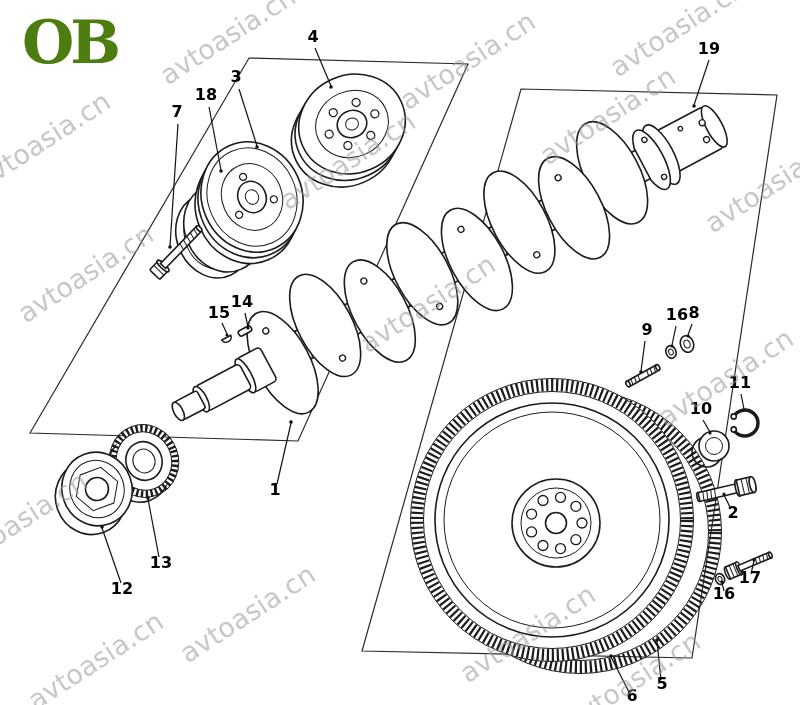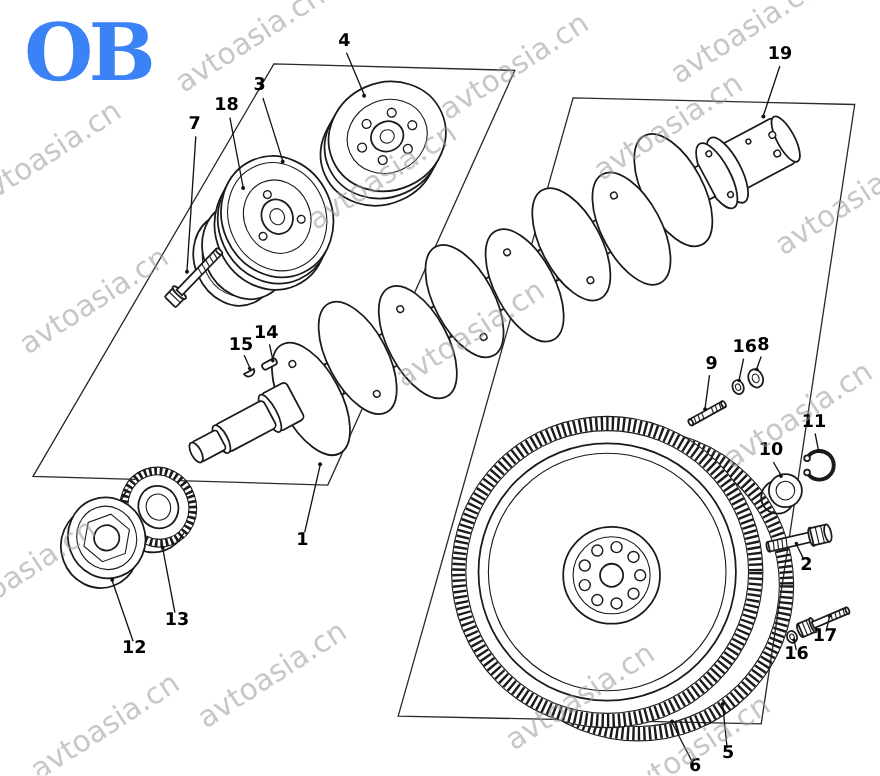--- a/index.html
+++ b/index.html
@@ -5,21 +5,21 @@
   * { margin:0; padding:0; box-sizing:border-box; }
   html,body { background:#ffffff; }
   .stage {
     position:relative; width:800px; height:705px; background:#ffffff;
     overflow:hidden; font-family:"DejaVu Sans", sans-serif;
   }
   .diagram-svg { position:absolute; left:0; top:0; z-index:1; }
   .page-code {
     position:absolute; left:22px; top:14px; z-index:4;
     font-family:"DejaVu Serif", serif; font-weight:700;
-    font-size:72px; line-height:0.95; letter-spacing:-4px; color:#3b82f6;
+    font-size:60px; line-height:0.95; letter-spacing:-4px; color:#4d7c0f;
   }
   .wm-layer { position:absolute; inset:0; z-index:5; pointer-events:none; }
   .wm {
     position:absolute; white-space:nowrap;
     font-size:27px; font-weight:500; color:#9a9a9a; opacity:0.55;
     transform:rotate(-33deg); transform-origin:center;
   }
   
   .fw { fill:#ffffff; stroke:#1b1b1b; stroke-width:1.6; }
   .ln { fill:none; stroke:#1b1b1b; stroke-width:1.6; }

